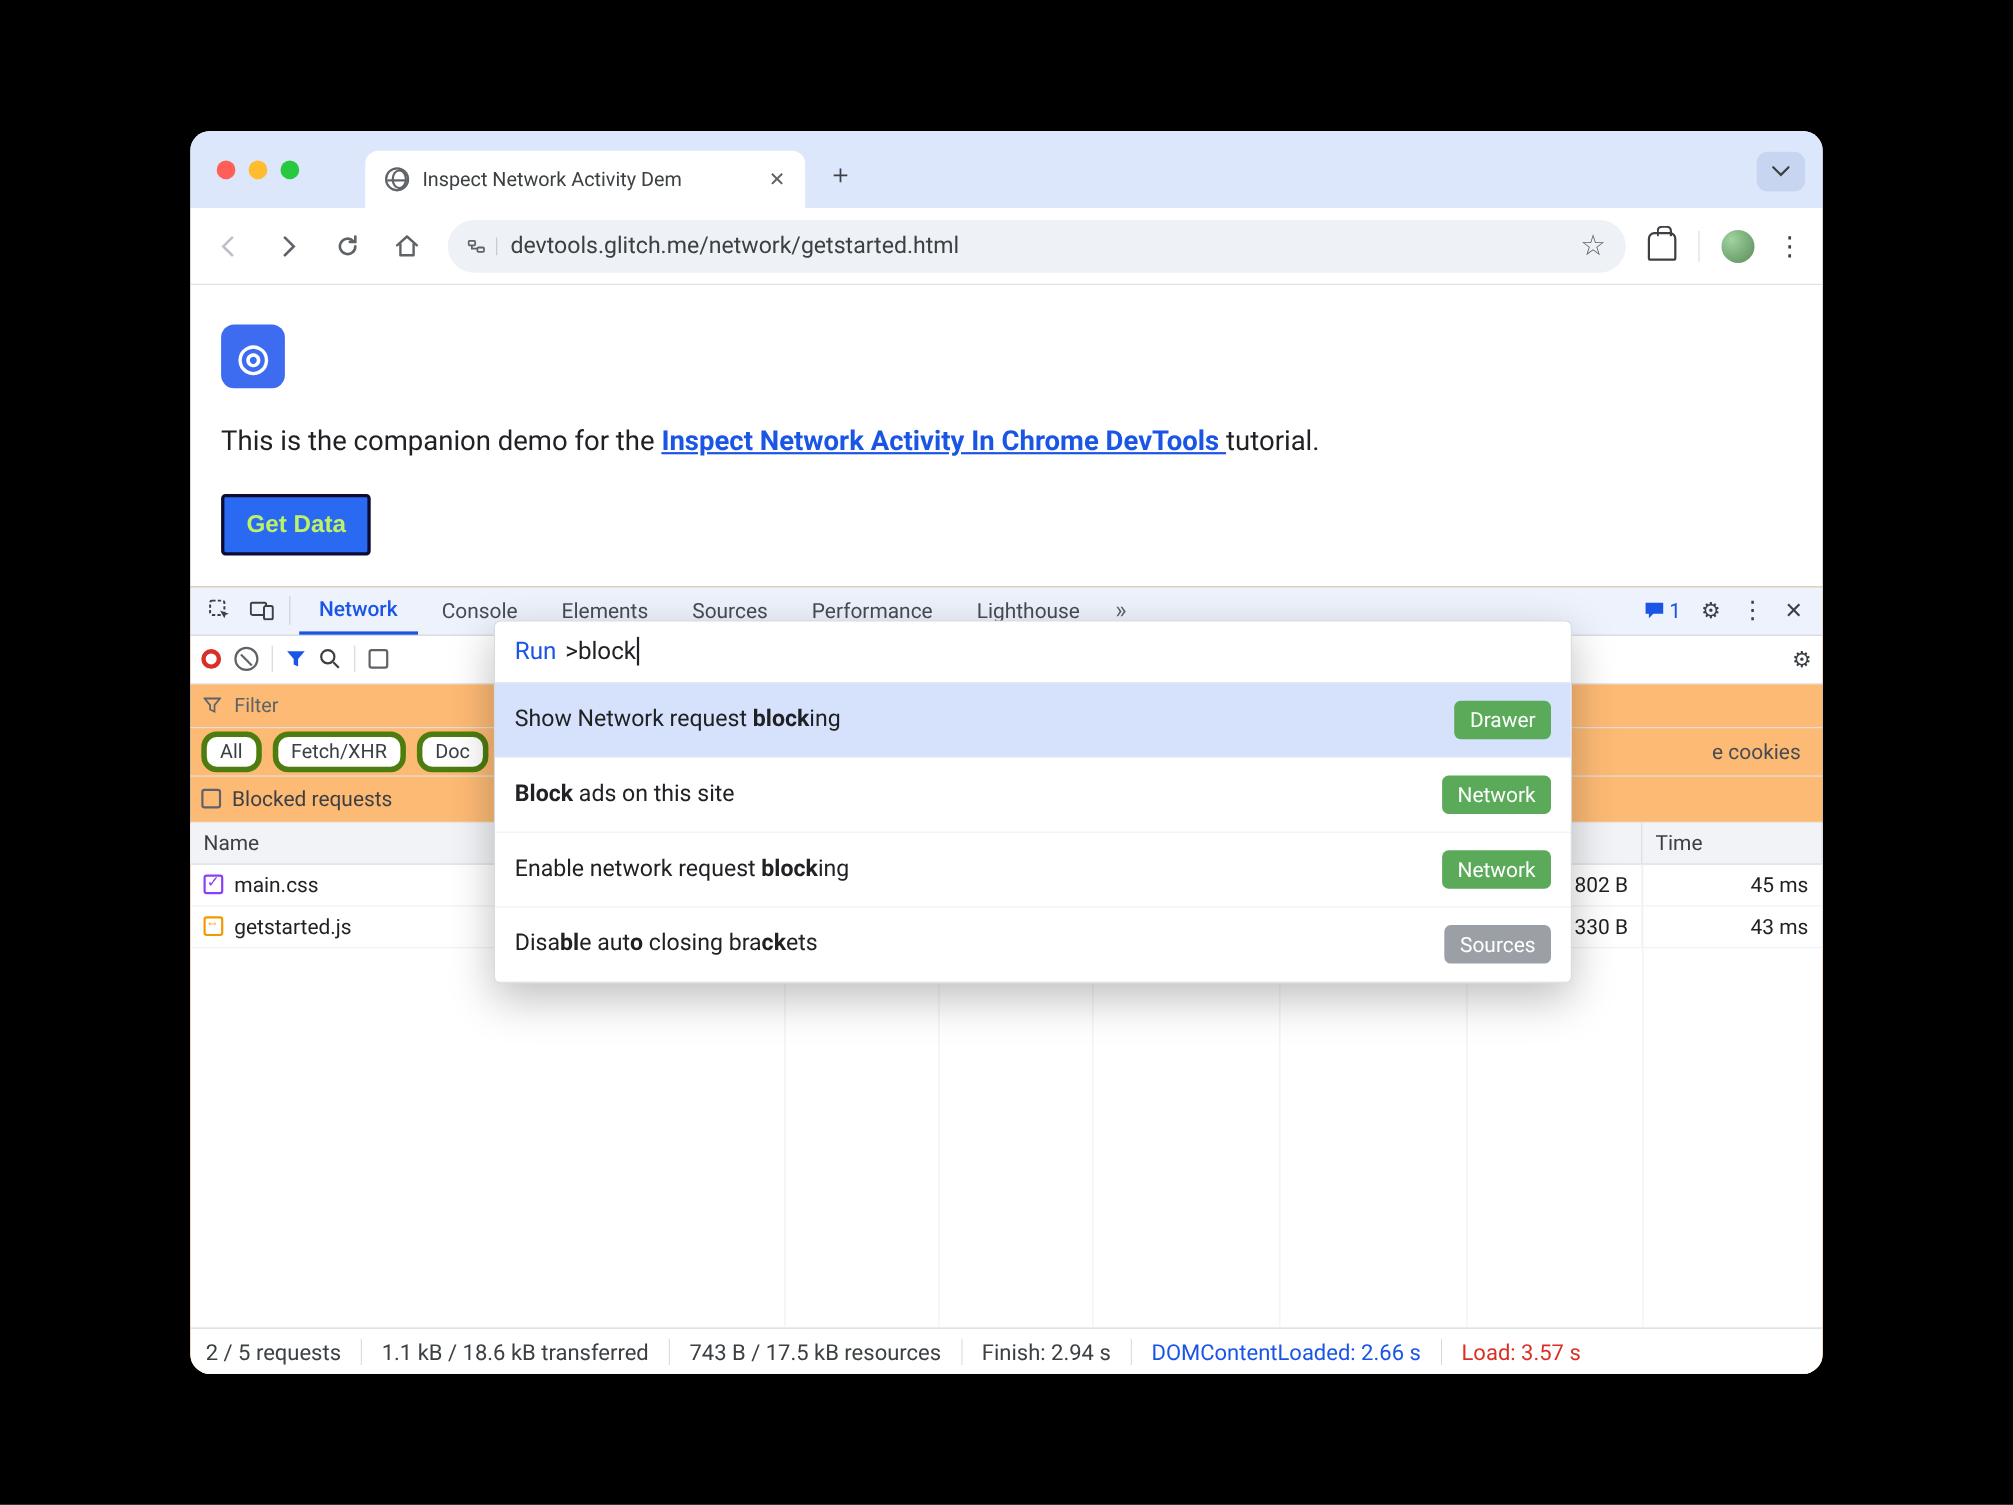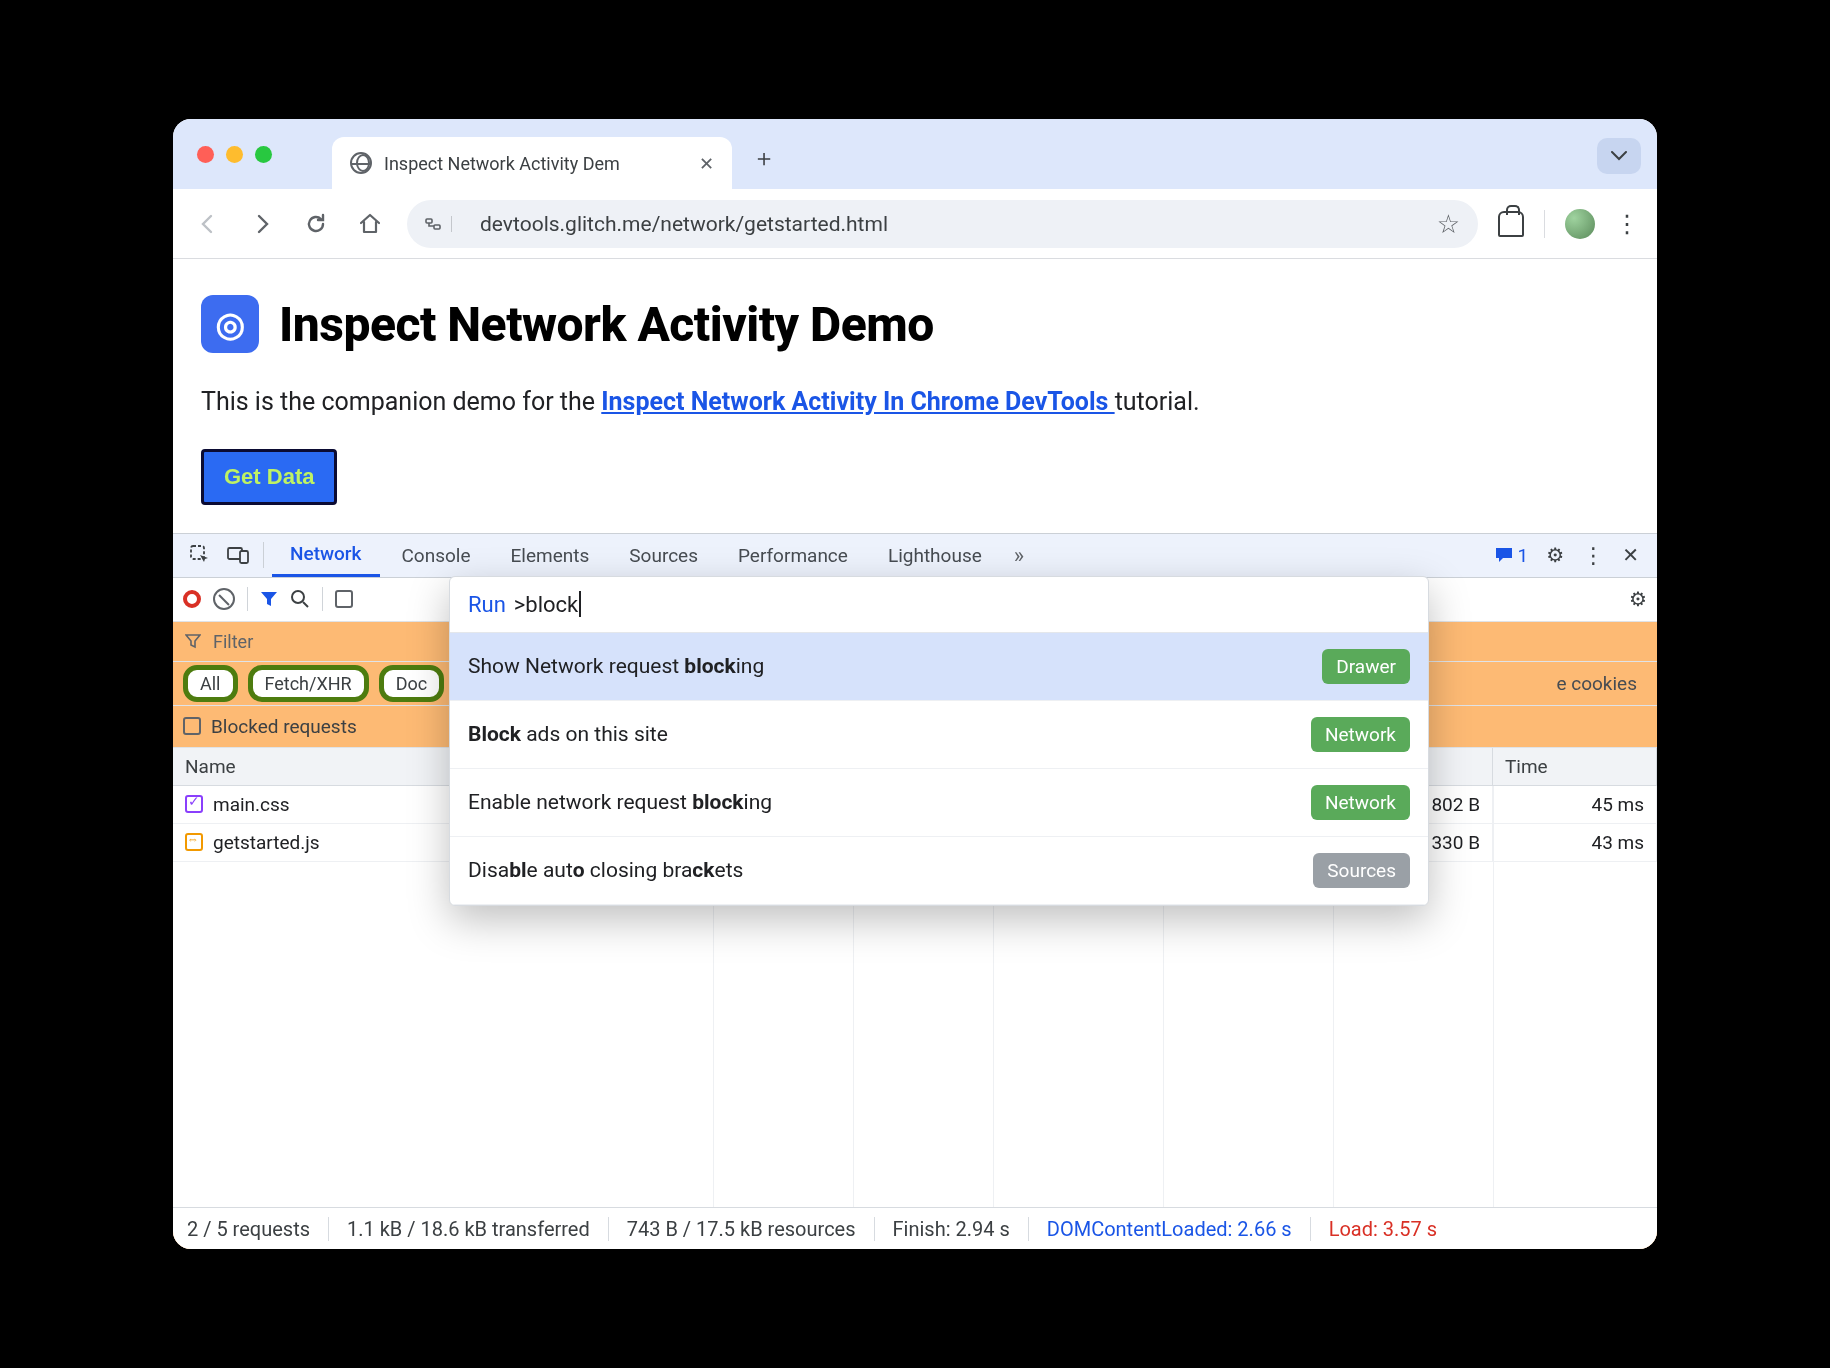--- a/index.html
+++ b/index.html
@@ -91,21 +91,21 @@
     color:#5f6368; font-size:24px;
   }
   .nav-icon.disabled { color:#bdc1c6; }
   .omnibox {
     flex:1;
     background:#eef1f6;
     border-radius: 28px;
     height: 48px;
     display:flex; align-items:center;
     padding: 0 18px;
-    gap: 28px;
+    gap: 12px;
     color:#3c4043;
     font-size: 21px;
   }
   .omnibox .sitechip {
     display:flex; align-items:center; gap:4px;
     padding-right:10px; border-right:1px solid #c4c7cc;
     font-size:18px; color:#5f6368;
   }
   .omnibox .star { margin-left:auto; color:#5f6368; font-size:26px;}
   .addr-right { display:flex; align-items:center; gap:20px; }
@@ -241,21 +241,21 @@
   .file-ico { width:18px; height:18px; border:2px solid; border-radius:3px; margin-right:10px; display:inline-block; position:relative;}
   .file-css { border-color:#8a3ffc; }
   .file-css::after{content:"✓";position:absolute;top:-4px;left:1px;color:#8a3ffc;font-size:14px;}
   .file-js { border-color:#f29900;}
   .file-js::after{content:"⇔";position:absolute;top:-3px;left:0px;color:#f29900;font-size:12px;}
   .num { justify-content:flex-end !important; }
 
   
   .cmdmenu {
     position:absolute;
-    top:42px;
+    top:30px;
     left:276px;
     width:980px;
     background:#fff;
     border:1px solid #d7dbe0;
     border-radius:6px;
     box-shadow: 0 14px 40px rgba(0,0,0,0.25);
     z-index:10;
     overflow:hidden;
   }
   .cmd-input {
@@ -355,21 +355,20 @@
       <span class="ext-icon"></span>
       <span class="vdiv"></span>
       <span class="avatar"></span>
       <span class="kebab">⋮</span>
     </div>
   </div>
 
   <div class="page">
     <h1>
       <span class="logo-sq">◎</span>
-      <span>Inspect Network Activity Demo</span>
     </h1>
     <p>
       <span>This is the companion demo for the </span>
       <a href="#">Inspect Network Activity In Chrome DevTools </a>
       <span>tutorial.</span>
     </p>
     <button class="getdata">Get Data</button>
   </div>
 
   <div class="devtools">

